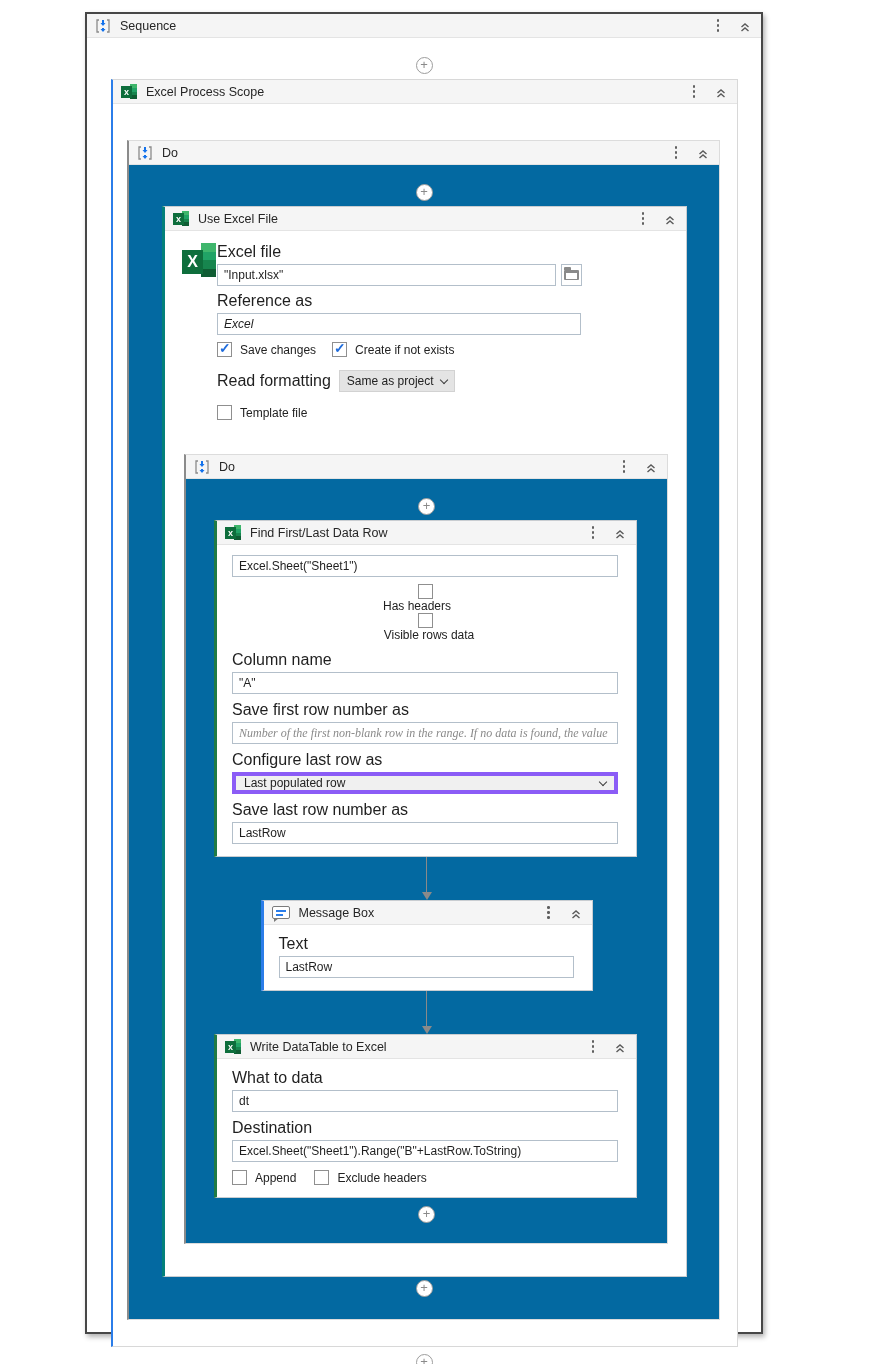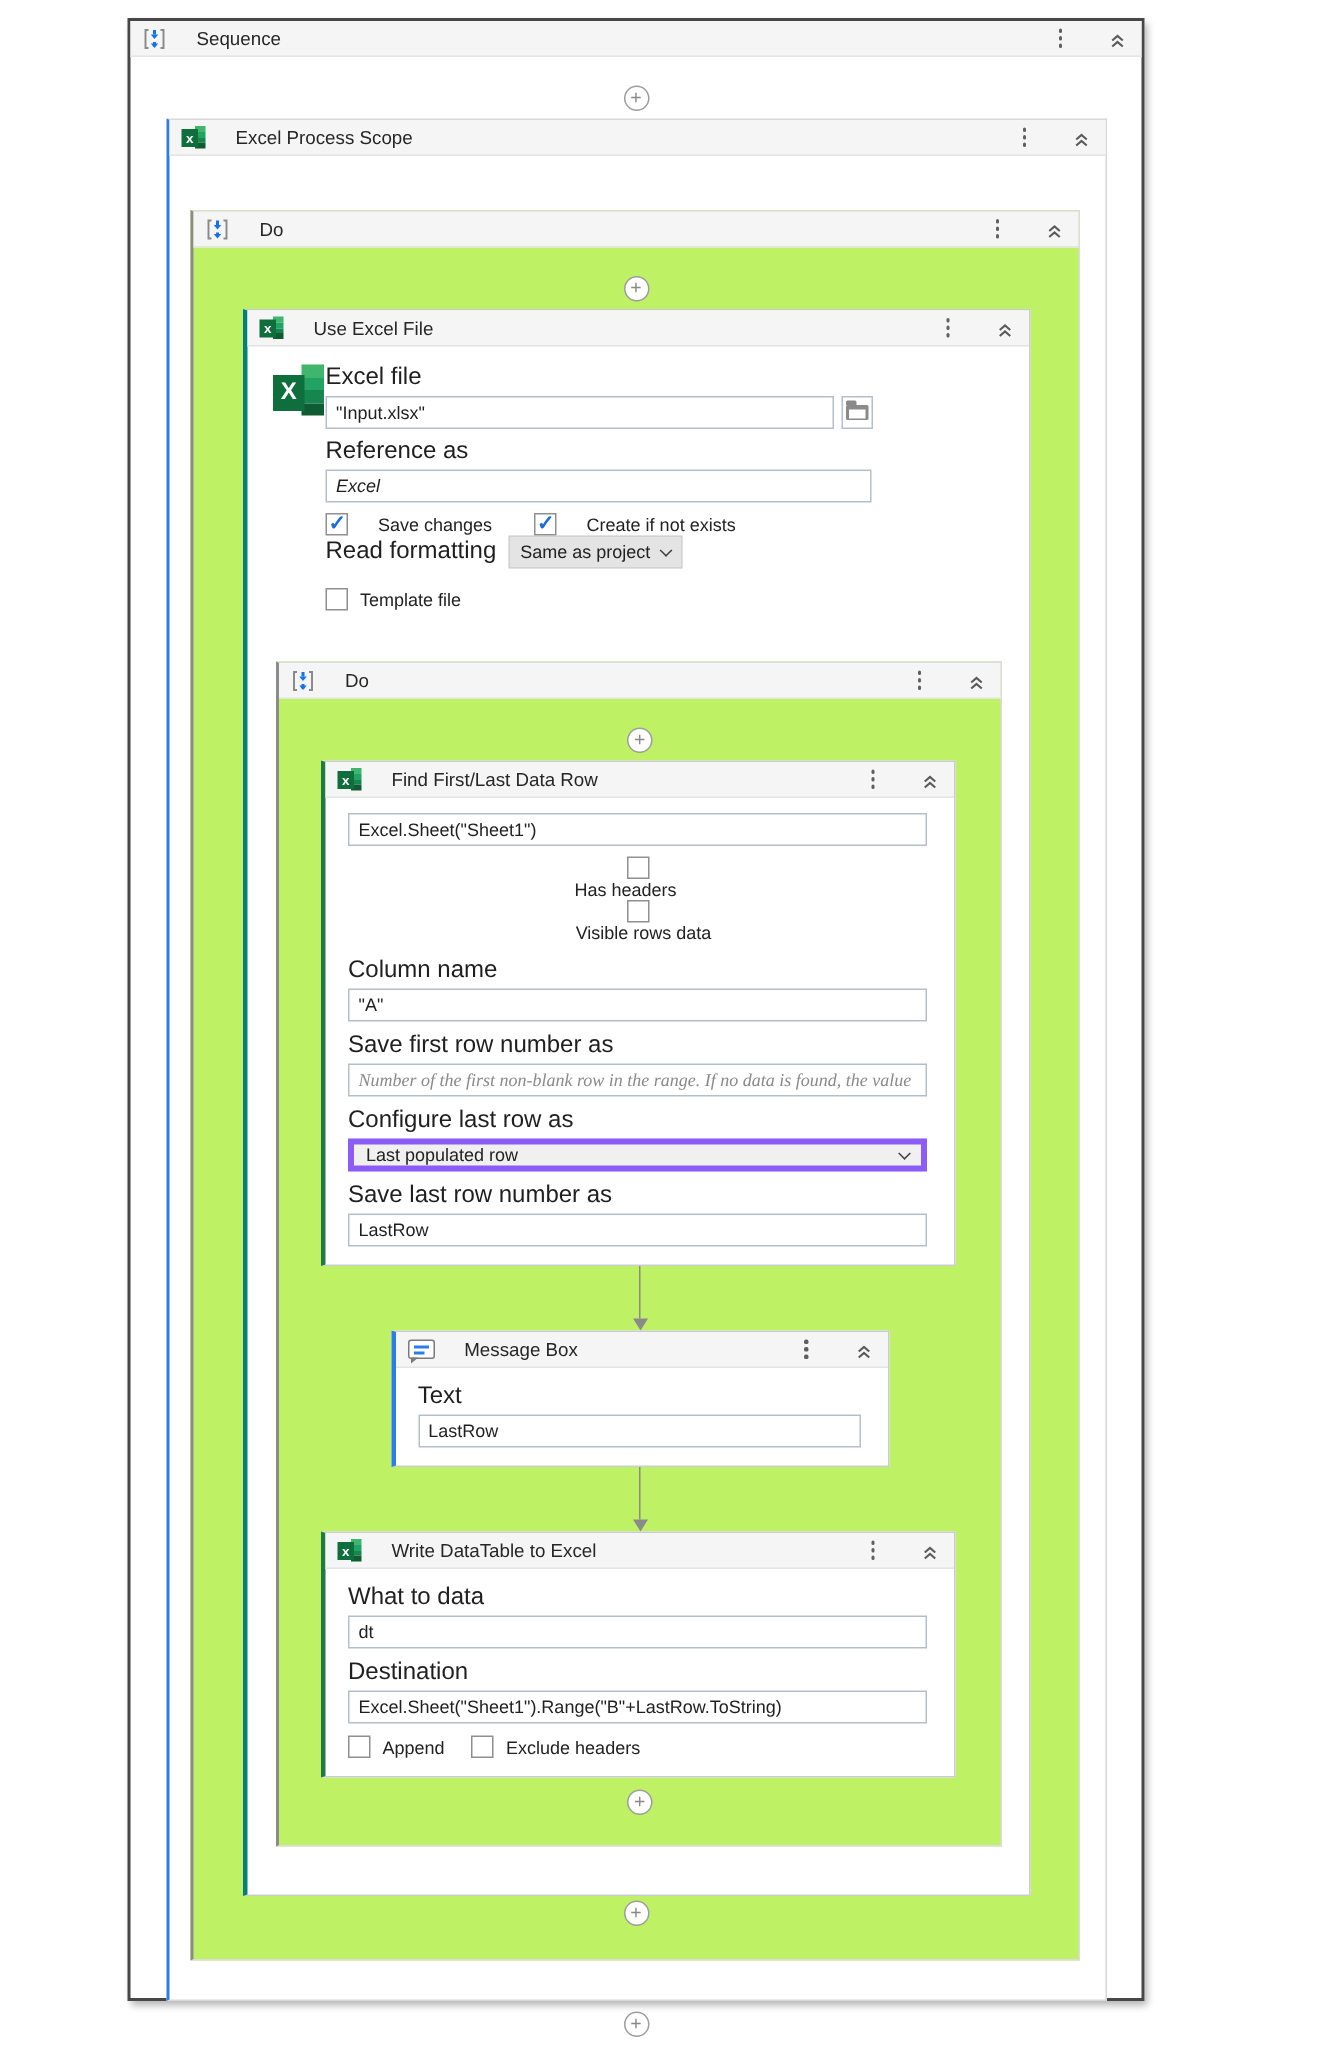--- a/index.html
+++ b/index.html
@@ -5,32 +5,32 @@
   * { box-sizing: border-box; margin: 0; padding: 0; }
   html,body { width:880px; height:1364px; background:#ffffff;
     font-family:"Liberation Sans", sans-serif; color:#222; overflow:hidden; }
 
   
   .sequence { position:absolute; left:85px; top:12px; width:678px; height:1322px;
     background:#fff; border:2px solid #474747; box-shadow:2px 3px 5px rgba(0,0,0,.30); }
 
   
   .hdr { display:flex; align-items:center; height:24px; background:#f5f5f5;
-    border-bottom:1px solid #e4e4e4; padding:0 9px 0 8px; gap:20px; font-size:12.5px; color:#262626; }
+    border-bottom:1px solid #e4e4e4; padding:0 9px 0 8px; gap:9px; font-size:12.5px; color:#262626; }
   .hdr .ttl { flex:1; white-space:nowrap; }
 
   
   .kebab { display:flex; flex-direction:column; gap:2.5px; padding:3px 4px; cursor:pointer; }
   .kebab i { width:2.5px; height:2.5px; border-radius:50%; background:#5f5f5f; }
   
   .collapse { margin-left:6px; cursor:pointer; display:flex; }
 
   
   .box { background:#fff; border:1px solid #d8d8d8; }
-  .do-box { border:1px solid #dcdcdc; border-left:2px solid #8b8b8b; background:#bef264; }
+  .do-box { border:1px solid #dcdcdc; border-left:2px solid #8b8b8b; background:#0369a1; }
   .scope  { border:1px solid #d8d8d8; border-left:2px solid #2b7de9; }
   .card   { background:#fff; border:1px solid #c9cdd1; }
   .card.teal  { border-left:3px solid #03807a; }
   .card.green { border-left:3px solid #1f7a46; }
   .card.blue  { border-left:3px solid #2b7de9; }
 
   
   .plus-row { display:flex; justify-content:center; margin:19px 0 5px 0; }
   .plus { width:17px; height:17px; border:1px solid #9d9d9d; border-radius:50%;
     color:#8a8a8a; font-size:13px; line-height:14.5px; text-align:center; background:#fff; cursor:pointer; }
@@ -211,21 +211,21 @@
           <div class="uef-fields">
             <div class="lbl">Excel file</div>
             <div class="row" style="margin-bottom:6px;">
               <input class="inp" style="width: 339px;" readonly="" value="&quot;Input.xlsx&quot;">
               <span class="folder-btn">
                   <span class="folder"></span>
                 </span>
             </div>
             <div class="lbl">Reference as</div>
             <input class="inp" style="width: 364px; margin-bottom: 7px; font-style: italic;" readonly="" value="Excel">
-            <div class="row" style="gap:12px;">
+            <div class="row" style="margin-bottom:13px;">
               <span class="cb checked"></span>
               <span class="cb-lbl" style="margin-right:16px;">Save changes</span>
               <span class="cb checked"></span>
               <span class="cb-lbl">Create if not exists</span>
             </div>
             <div class="row" style="margin-bottom:13px;">
               <span class="lbl" style="margin:0 8px 0 0;">Read formatting</span>
               <span class="dd-small">
                 <span>Same as project</span>
                 <span class="chev"></span>

